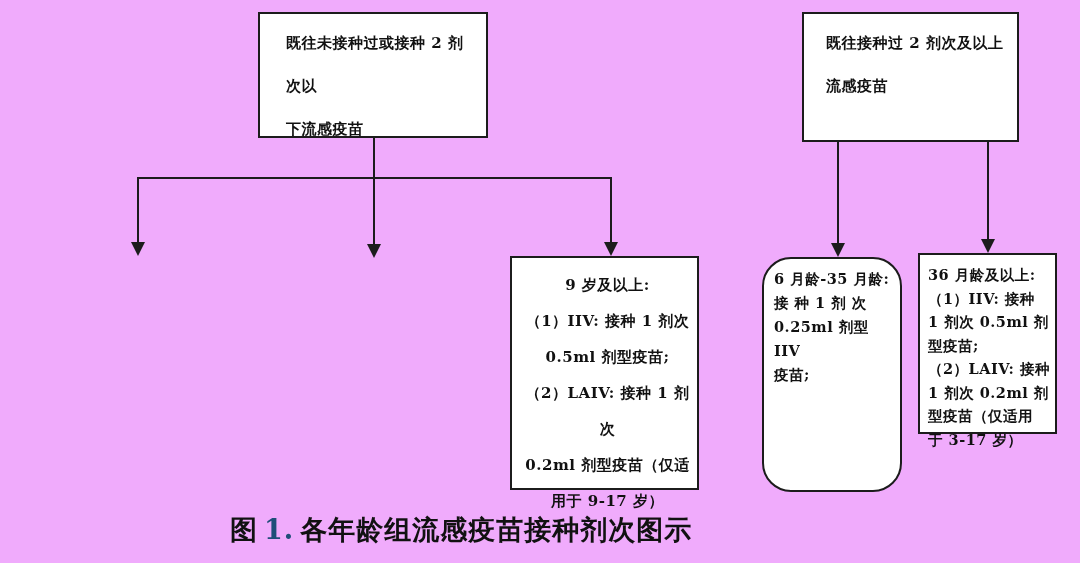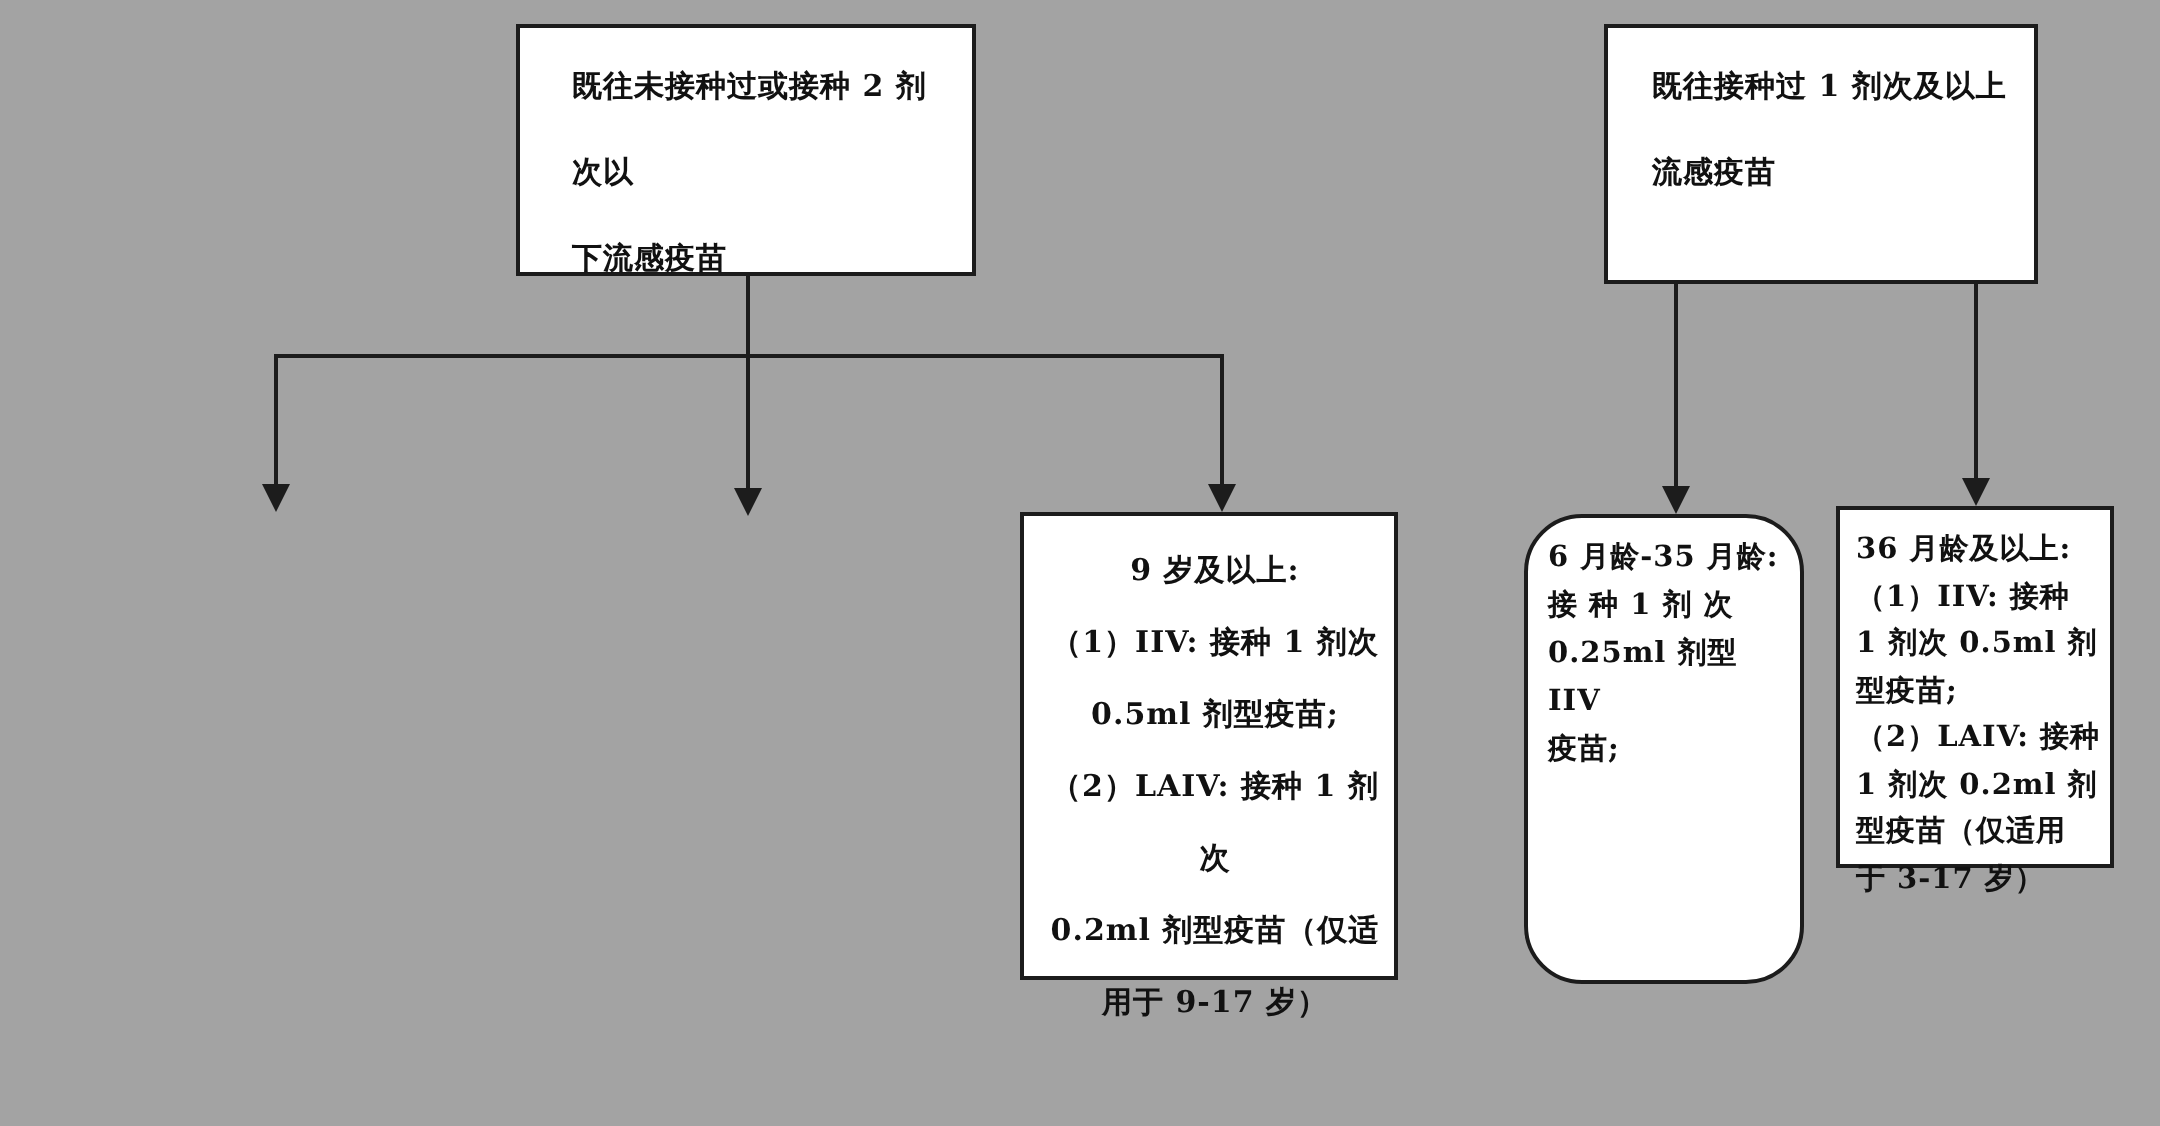--- a/index.html
+++ b/index.html
@@ -1,19 +1,19 @@
 <!DOCTYPE html>
 <html><head>
 <meta charset="utf-8">
 <style>
   html,body{margin:0;padding:0;background:#ffffff;}
   .stage{
     position:relative;
     width:1080px;height:563px;
-    background:#a3a3a3;
+    background:#f0abfc;
     font-family:"DejaVu Serif","Liberation Serif",serif;
     color:#111111;
     overflow:hidden;
   }
   .connectors{
     position:absolute;left:0;top:0;width:1080px;height:563px;
   }
   .node{
     position:absolute;
     box-sizing:border-box;
@@ -72,21 +72,21 @@
       <polygon points="367,244 381,244 374,258"></polygon>
       <polygon points="604,242 618,242 611,256"></polygon>
       <polygon points="831,243 845,243 838,257"></polygon>
       <polygon points="981,239 995,239 988,253"></polygon>
     </g>
   </svg>
 
   <div class="node node-top node-root-left">既往未接种过或接种 2 剂次以
 下流感疫苗</div>
 
-  <div class="node node-top node-root-right">既往接种过 1 剂次及以上
+  <div class="node node-top node-root-right">既往接种过 2 剂次及以上
 流感疫苗</div>
 
 
 
   <div class="node node-b3">9 岁及以上:
 （1）IIV: 接种 1 剂次
 0.5ml 剂型疫苗;
 （2）LAIV: 接种 1 剂次
 0.2ml 剂型疫苗（仅适
 用于 9-17 岁）</div>
@@ -98,14 +98,17 @@
 
   <div class="node node-b5">36 月龄及以上:
 （1）IIV: 接种
 1 剂次 0.5ml 剂
 型疫苗;
 （2）LAIV: 接种
 1 剂次 0.2ml 剂
 型疫苗（仅适用
 于 3-17 岁）</div>
 
+  <div class="caption">
+    <span>图</span><span class="num">1.</span><span>各年龄组流感疫苗接种剂次图示</span>
+  </div>
 
 </div>
 
 </body></html>

